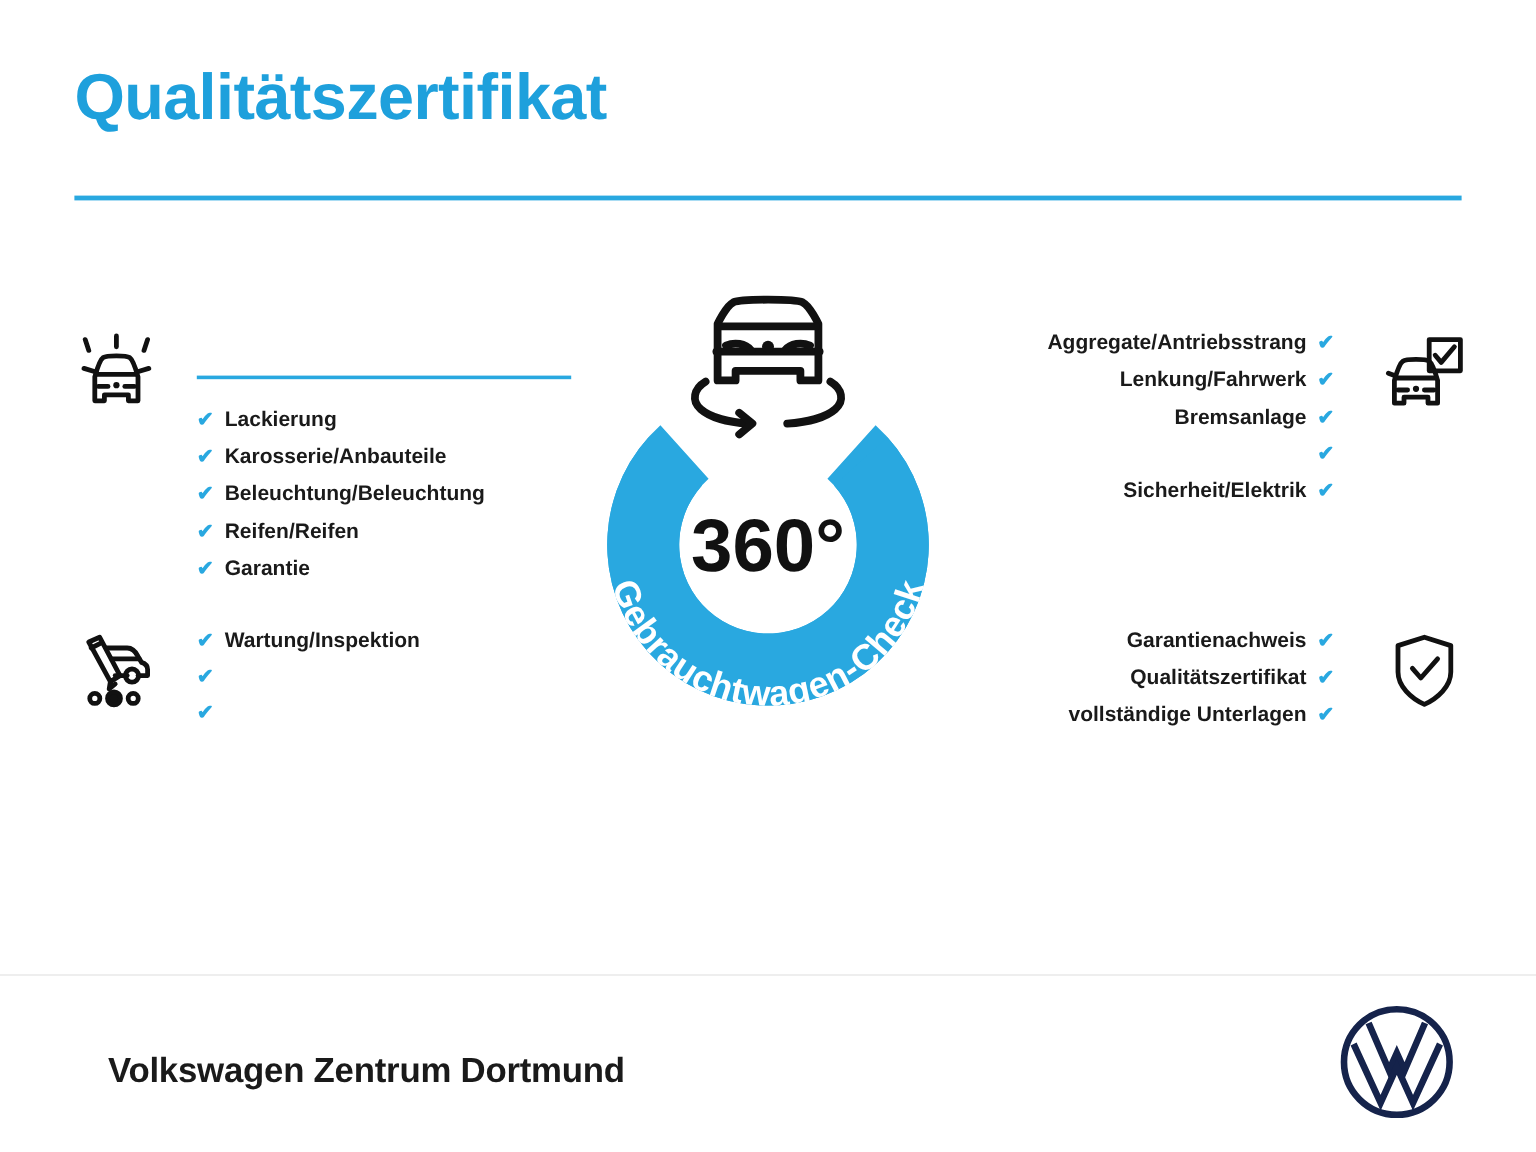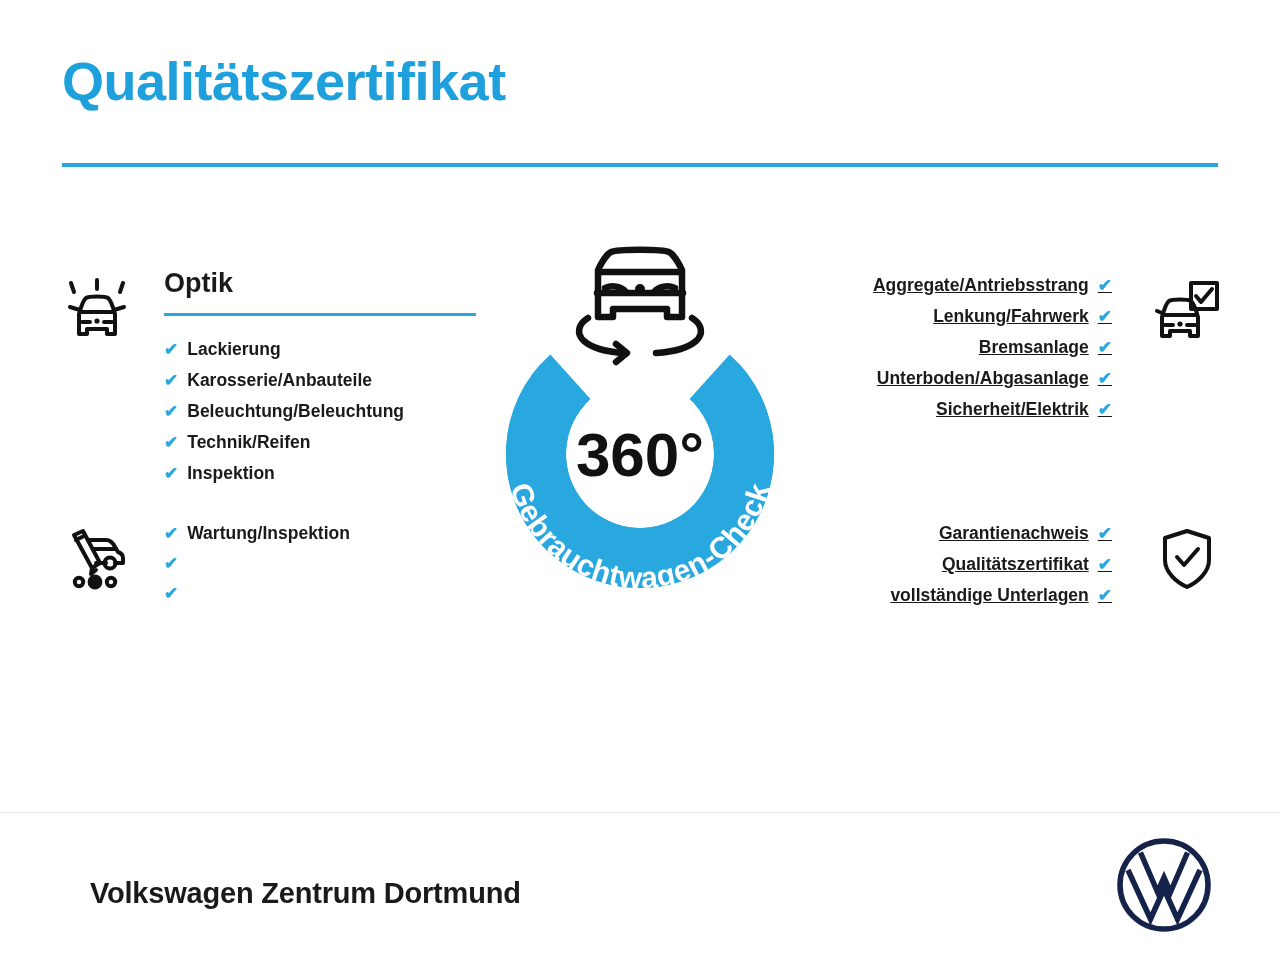--- a/index.html
+++ b/index.html
@@ -121,21 +121,21 @@
   .check-item {
     display: flex;
     align-items: baseline;
     font-size: 17.5px;
     font-weight: 600;
     color: #1a1a1a;
     line-height: 30px;
     white-space: nowrap;
   }
   .block-left .check-item  { justify-content: flex-start; }
-  .block-right .check-item { justify-content: flex-end; text-decoration: underline; }
+  .block-right .check-item { justify-content: flex-end; }
 
   .check-mark {
     color: #29A8E0;
     font-size: 17px;
     font-weight: 700;
     line-height: 30px;
   }
   .block-left .check-mark  { margin-right: 9px; }
   .block-right .check-mark { margin-left: 9px; order: 2; }
   .block-right .check-label { order: 1; }
@@ -208,43 +208,42 @@
           <path d="M20 36 L10 33"></path>
           <path d="M54 36 L64 33"></path>
           <path d="M19 40 C19 40 23 26 26 24 C29 22 45 22 48 24 C51 26 55 40 55 40 L55 60 L47 60 L47 55 L27 55 L27 60 L19 60 Z"></path>
           <path d="M21 38 L53 38"></path>
           <path d="M22 48 L30 48"></path>
           <path d="M44 48 L52 48"></path>
           <circle cx="37" cy="47" r="2.6" fill="#111111" stroke="none"></circle>
         </svg>
       </span>
       <div class="block-head">
-        <h2 class="block-title">Optik</h2>
         <div class="block-rule"></div>
       </div>
       <ul class="check-list">
         <li class="check-item">
           <span class="check-mark">✔</span>
           <span class="check-label">Lackierung</span>
         </li>
         <li class="check-item">
           <span class="check-mark">✔</span>
           <span class="check-label">Karosserie/Anbauteile</span>
         </li>
         <li class="check-item">
           <span class="check-mark">✔</span>
           <span class="check-label">Beleuchtung/Beleuchtung</span>
         </li>
         <li class="check-item">
           <span class="check-mark">✔</span>
-          <span class="check-label">Technik/Reifen</span>
-        </li>
-        <li class="check-item">
-          <span class="check-mark">✔</span>
-          <span class="check-label">Inspektion</span>
+          <span class="check-label">Reifen/Reifen</span>
+        </li>
+        <li class="check-item">
+          <span class="check-mark">✔</span>
+          <span class="check-label">Garantie</span>
         </li>
       </ul>
     </div>
 
     <div class="block block-left block-wartung">
       <span class="block-icon">
         <svg viewBox="0 0 74 74" fill="none" stroke="#111111" stroke-width="4" stroke-linecap="round" stroke-linejoin="round">
           <path d="M14 13 L23 9 L40 41 L32 46 Z"></path>
           <path d="M16 18 L24 14"></path>
           <path d="M32 46 L31 52 L36 48" fill="#111111" stroke="#111111"></path>
@@ -291,21 +290,20 @@
         </li>
         <li class="check-item">
           <span class="check-label">Lenkung/Fahrwerk</span>
           <span class="check-mark">✔</span>
         </li>
         <li class="check-item">
           <span class="check-label">Bremsanlage</span>
           <span class="check-mark">✔</span>
         </li>
         <li class="check-item">
-          <span class="check-label">Unterboden/Abgasanlage</span>
           <span class="check-mark">✔</span>
         </li>
         <li class="check-item">
           <span class="check-label">Sicherheit/Elektrik</span>
           <span class="check-mark">✔</span>
         </li>
       </ul>
     </div>
 
     <div class="block block-right block-garantie">

